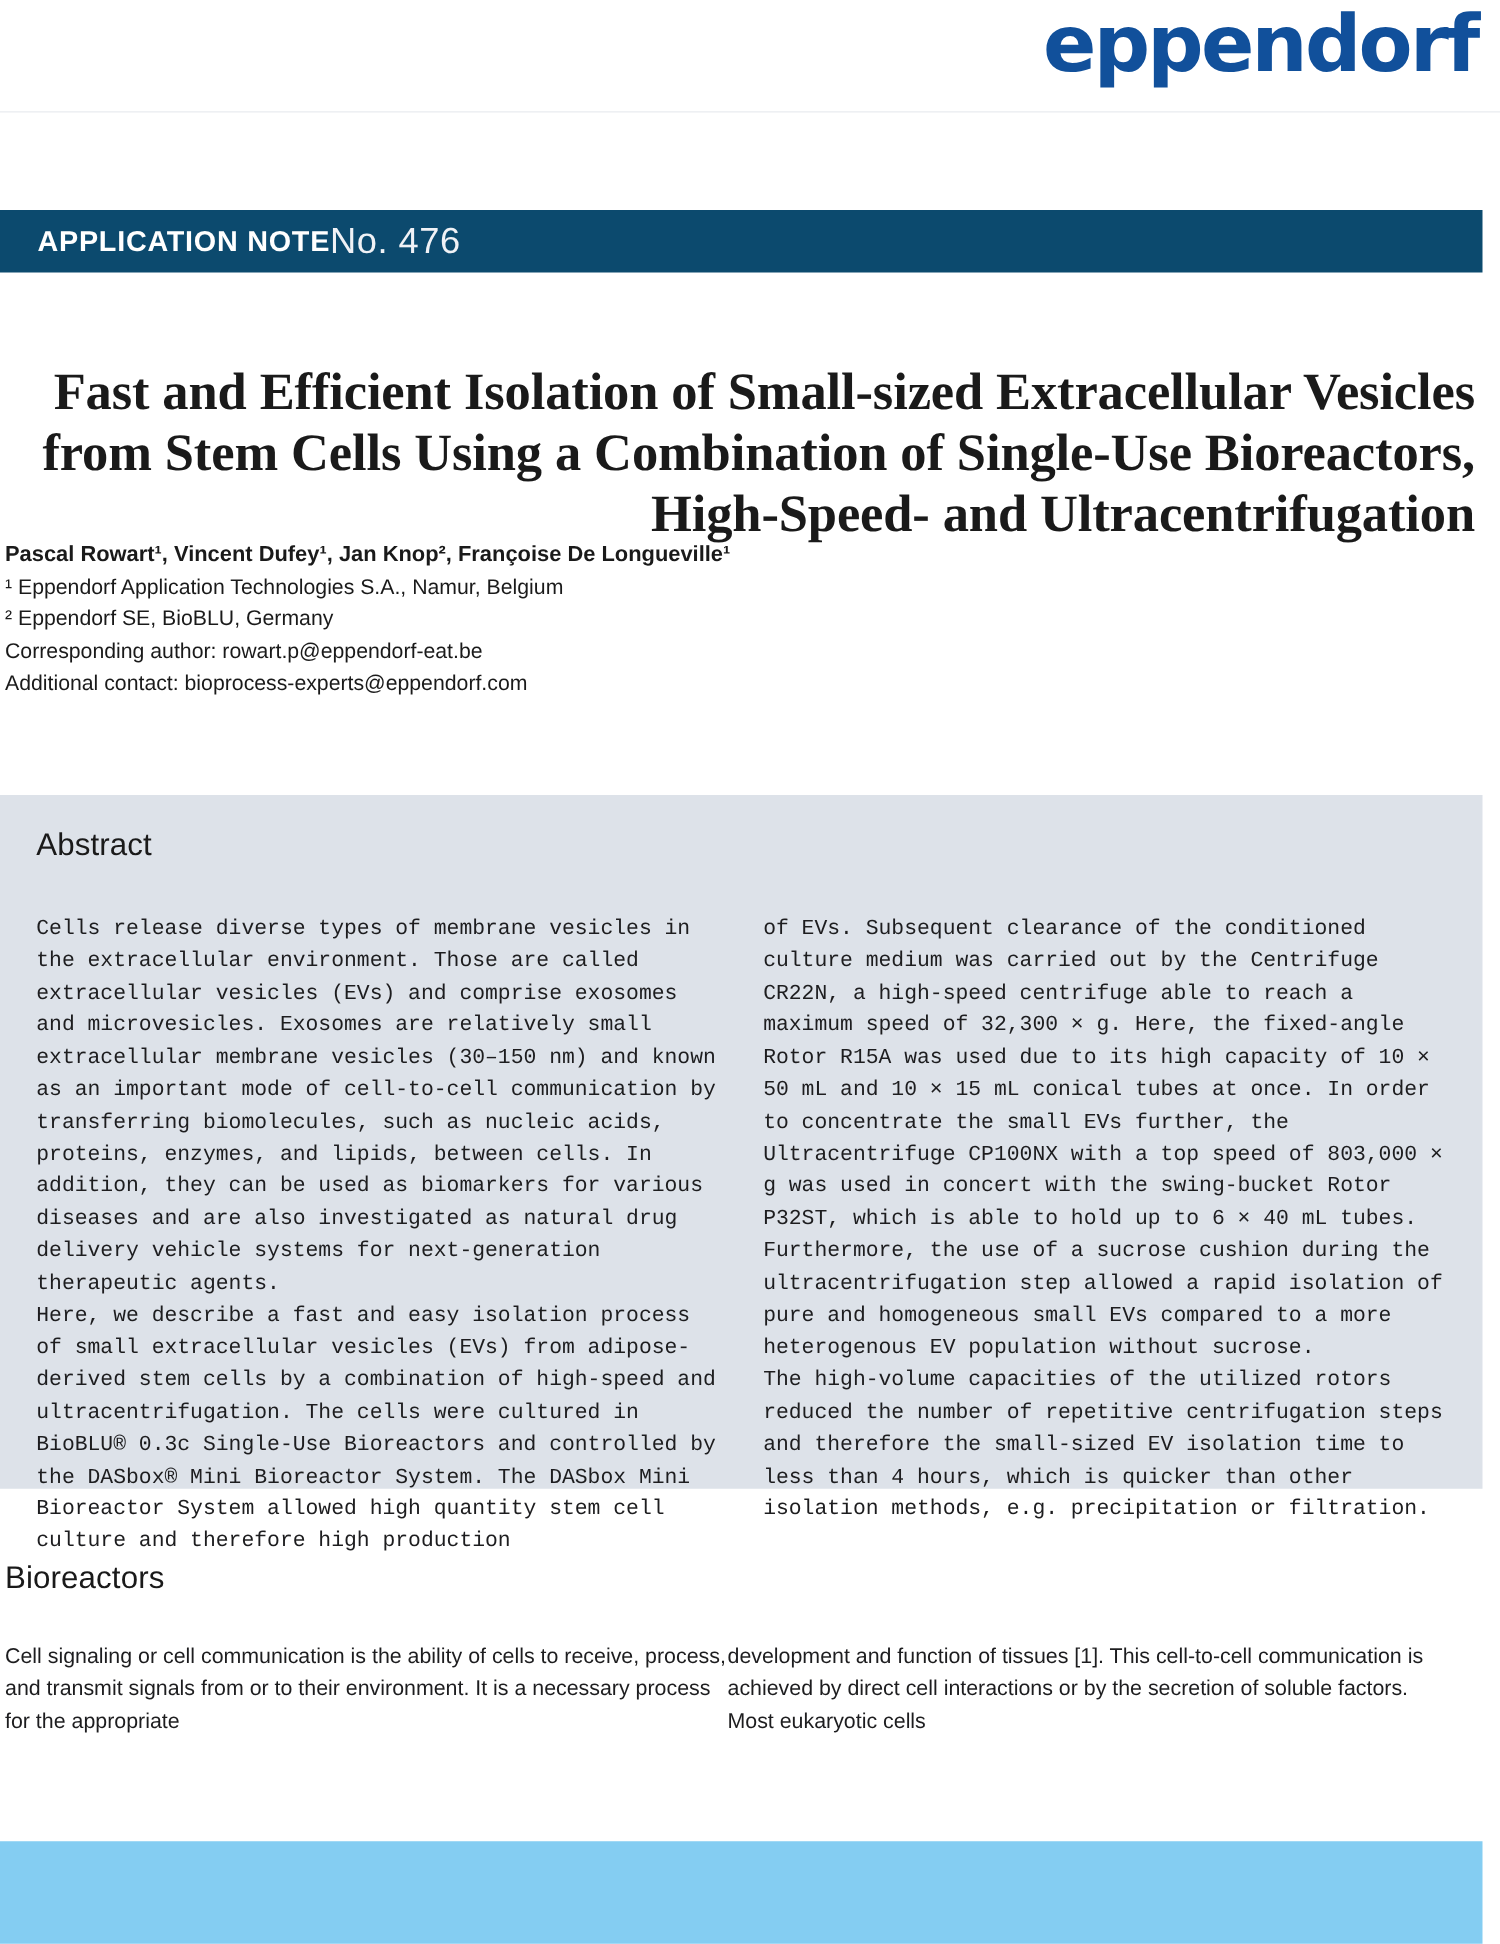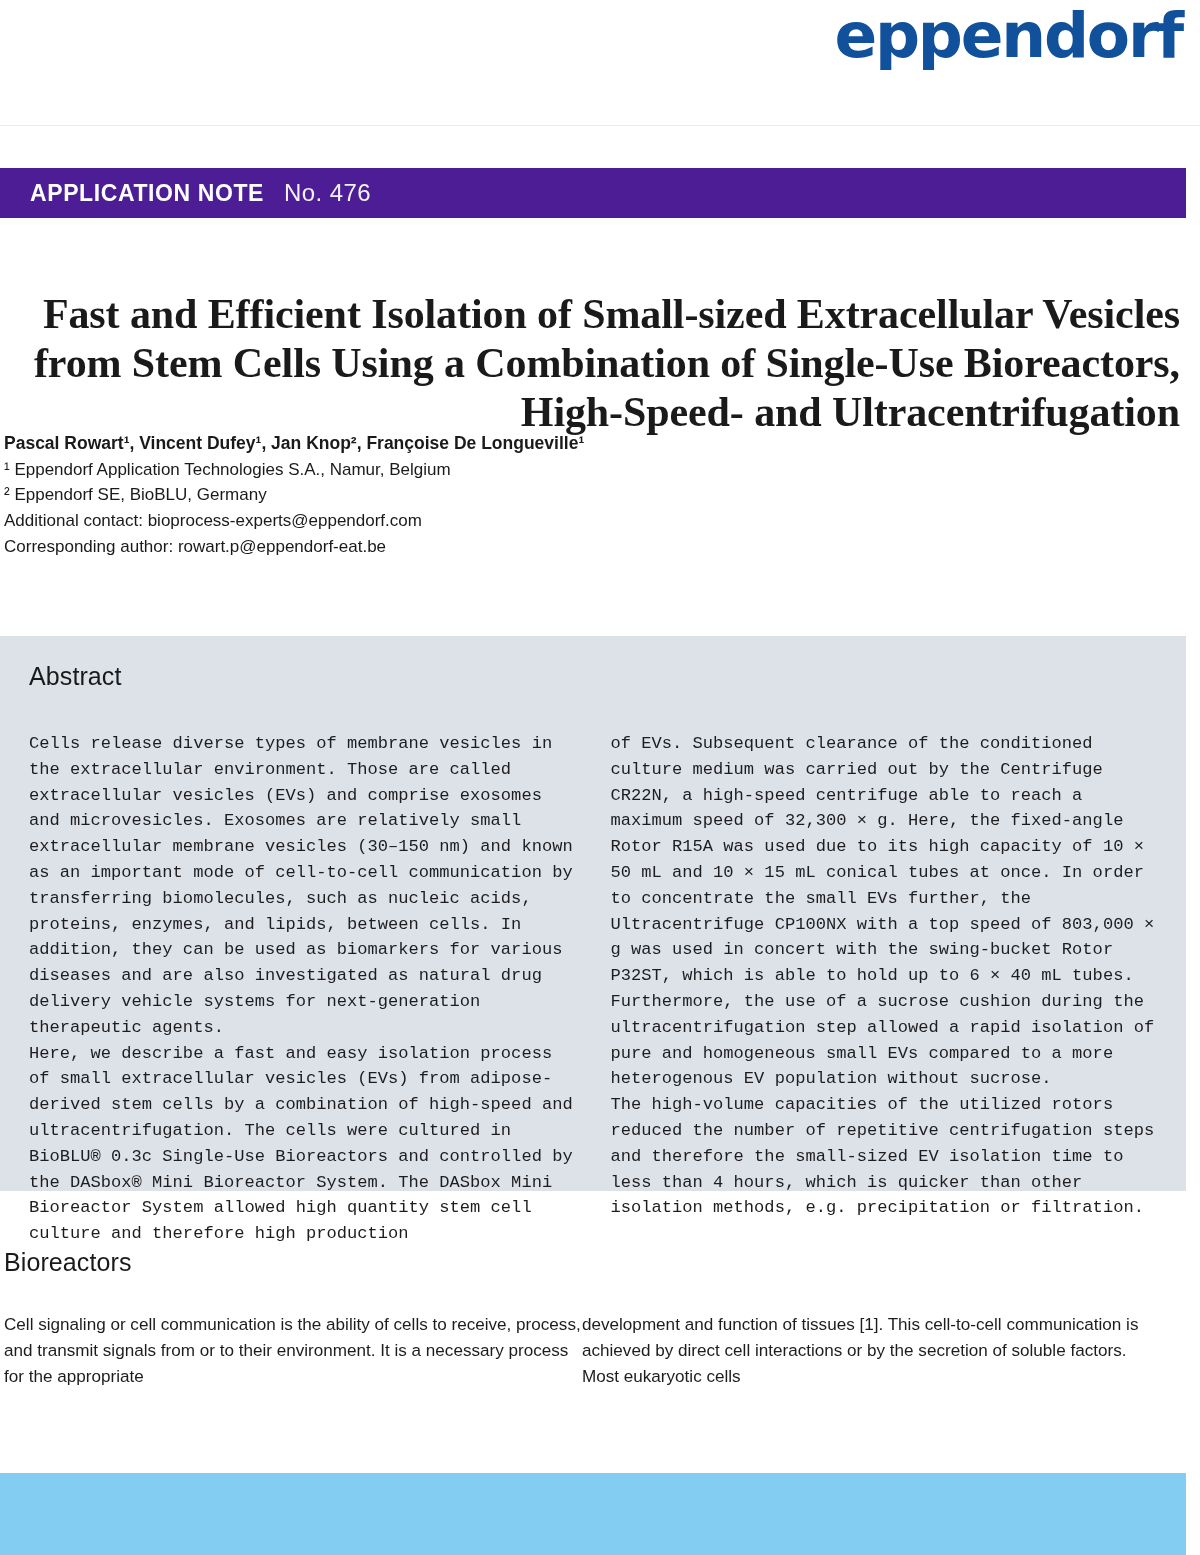--- a/index.html
+++ b/index.html
@@ -20,21 +20,21 @@
     inset: 0;
     background: #ffffff;
   }
 
   
   .logo-band {
     position: absolute;
     left: 0;
     top: 0;
     width: 1200px;
-    height: 126px;
+    height: 90px;
     background: #ffffff;
     border-bottom: 1px solid #e9ecef;
     box-sizing: border-box;
   }
   .logo {
     position: absolute;
     right: 18px;
     top: 4px;
     font-family: "DejaVu Sans", sans-serif;
     font-weight: 700;
@@ -57,24 +57,24 @@
   }
   .appnote-kicker {
     color: #ffffff;
     font-size: 23px;
     font-weight: 700;
     letter-spacing: 0.6px;
     margin-left: 30px;
   }
   .appnote-number {
     color: #f0f2f6;
-    font-size: 24px;
+    font-size: 29px;
     font-weight: 400;
     letter-spacing: 0.4px;
-    margin-left: 20px;
+    margin-left: 0;
   }
 
   
   .title {
     position: absolute;
     left: 0;
     top: 262px;
     width: 1180px;
     font-family: "Liberation Serif", serif;
     font-size: 42px;
@@ -175,33 +175,33 @@
 </style>
 </head>
 <body>
 
 <div class="page">
 
   <div class="logo-band">
     <div class="logo" style="color: rgb(17, 80, 155);">eppendorf</div>
   </div>
 
-  <div class="appnote-bar" style="background: #4c1d95;">
+  <div class="appnote-bar" style="background: #0c4a6e;">
     <span class="appnote-kicker">APPLICATION NOTE</span>
     <span class="appnote-number">No. 476</span>
   </div>
 
   <h1 class="title">Fast and Efficient Isolation of Small-sized Extracellular Vesicles from Stem Cells Using a Combination of Single-Use Bioreactors, High-Speed- and Ultracentrifugation</h1>
 
   <div class="authors">
     <div class="names">Pascal Rowart¹, Vincent Dufey¹, Jan Knop², Françoise De Longueville¹</div>
     <span class="aff">¹ Eppendorf Application Technologies S.A., Namur, Belgium</span>
     <span class="aff">² Eppendorf SE, BioBLU, Germany</span>
+    <span class="aff">Corresponding author: rowart.p@eppendorf-eat.be</span>
     <span class="aff">Additional contact: bioprocess-experts@eppendorf.com</span>
-    <span class="aff">Corresponding author: rowart.p@eppendorf-eat.be</span>
   </div>
 
   <section class="abstract-panel" style="background: rgb(221, 226, 233);">
     <div class="section-heading">Abstract</div>
     <div class="cols">
       <div class="col">
         <p>Cells release diverse types of membrane vesicles in the extracellular environment. Those are called extracellular vesicles (EVs) and comprise exosomes and microvesicles. Exosomes are relatively small extracellular membrane vesicles (30–150 nm) and known as an important mode of cell-to-cell communication by transferring biomolecules, such as nucleic acids, proteins, enzymes, and lipids, between cells. In addition, they can be used as biomarkers for various diseases and are also investigated as natural drug delivery vehicle systems for next-generation therapeutic agents.</p>
         <p>Here, we describe a fast and easy isolation process of small extracellular vesicles (EVs) from adipose-derived stem cells by a combination of high-speed and ultracentrifugation. The cells were cultured in BioBLU® 0.3c Single-Use Bioreactors and controlled by the DASbox® Mini Bioreactor System. The DASbox Mini Bioreactor System allowed high quantity stem cell culture and therefore high production</p>
       </div>
       <div class="col">

